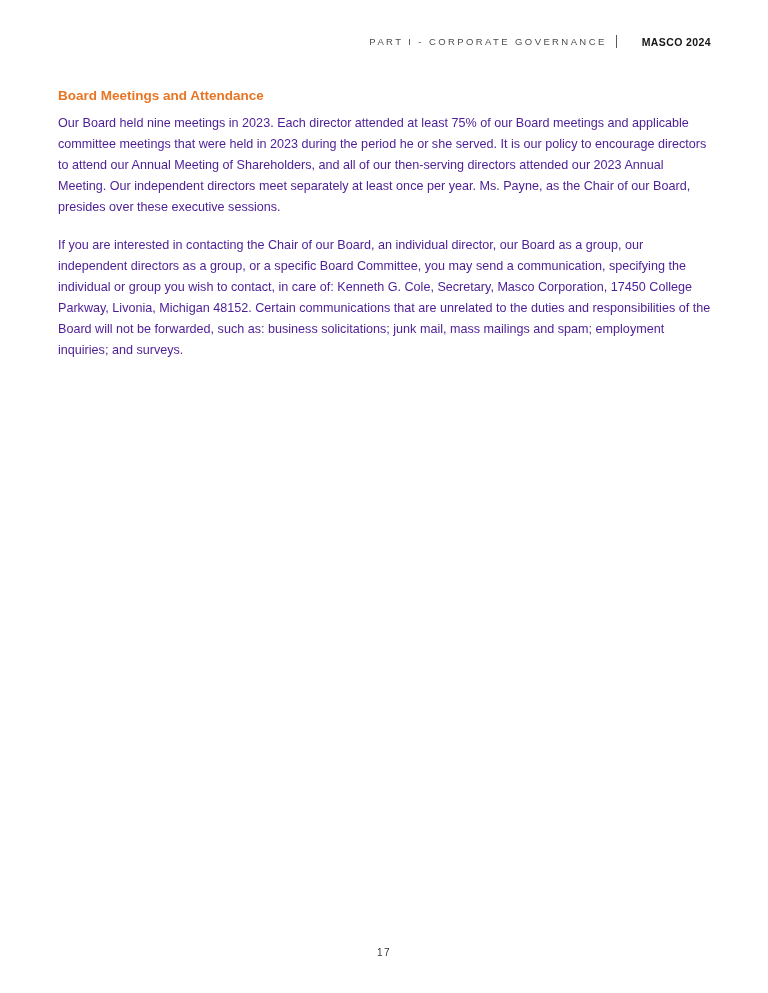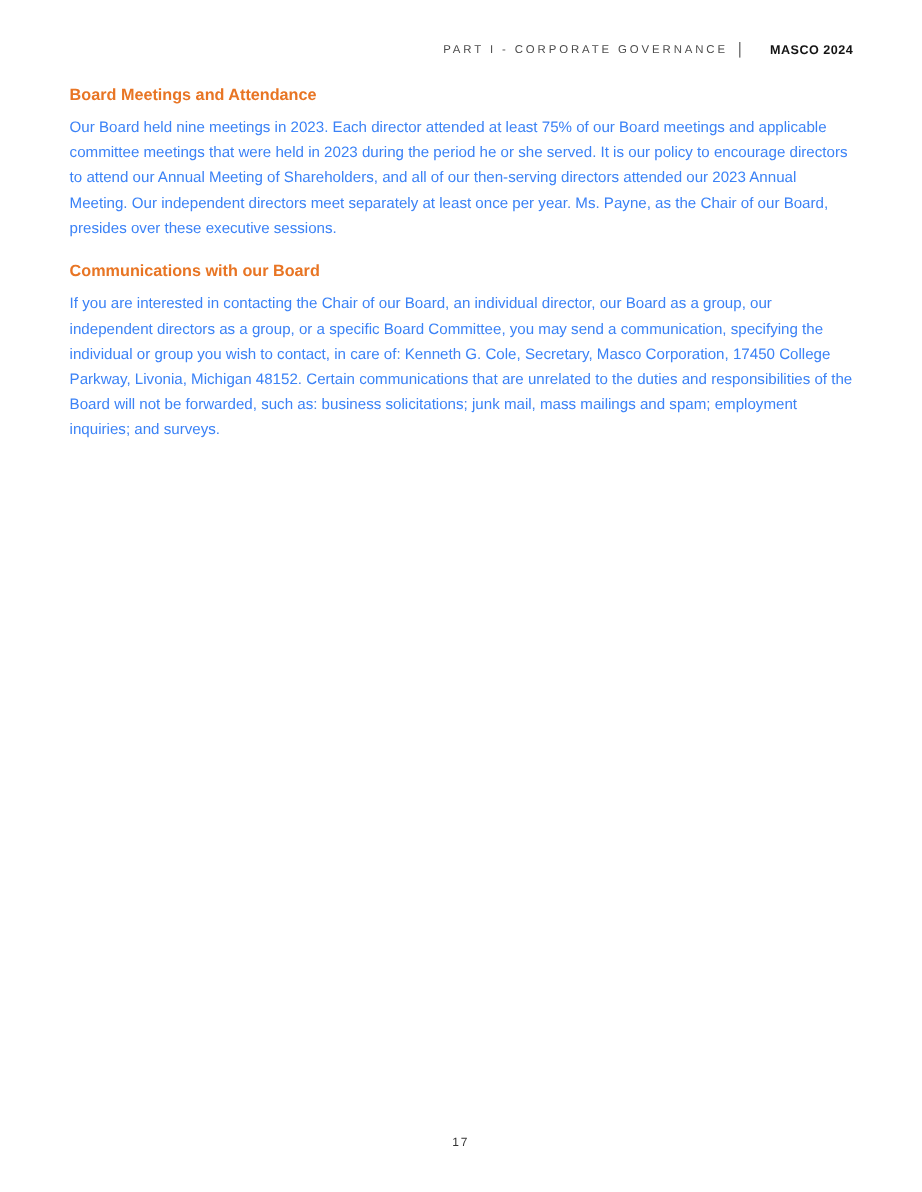--- a/index.html
+++ b/index.html
@@ -43,35 +43,35 @@
   .brand-label {
     font-size: 10.5px;
     font-weight: 700;
     color: #141414;
     letter-spacing: 0.4px;
     white-space: nowrap;
     margin-left: 16px;
   }
   .content {
     position: absolute;
-    top: 71px;
+    top: 88px;
     left: 58px;
     right: 57px;
   }
   .section-heading {
     font-size: 13.5px;
     font-weight: 700;
     color: #e87524;
     margin: 0 0 9px 0;
     line-height: 1.2;
   }
   .section-body {
     font-size: 12.6px;
     line-height: 21px;
-    color: #3b82f6;
+    color: #4c1d95;
     margin: 0;
   }
   .section + .section {
     margin-top: 17px;
   }
   .doc-footer {
     position: absolute;
     bottom: 33px;
     left: 0;
     right: 0;
@@ -95,21 +95,20 @@
   </header>
 
   <main class="content">
 
     <section class="section">
       <h2 class="section-heading">Board Meetings and Attendance</h2>
       <p class="section-body">Our Board held nine meetings in 2023. Each director attended at least 75% of our Board meetings and applicable committee meetings that were held in 2023 during the period he or she served. It is our policy to encourage directors to attend our Annual Meeting of Shareholders, and all of our then-serving directors attended our 2023 Annual Meeting. Our independent directors meet separately at least once per year. Ms. Payne, as the Chair of our Board, presides over these executive sessions.</p>
     </section>
 
     <section class="section">
-      <h2 class="section-heading">Communications with our Board</h2>
       <p class="section-body">If you are interested in contacting the Chair of our Board, an individual director, our Board as a group, our independent directors as a group, or a specific Board Committee, you may send a communication, specifying the individual or group you wish to contact, in care of: Kenneth G. Cole, Secretary, Masco Corporation, 17450 College Parkway, Livonia, Michigan 48152. Certain communications that are unrelated to the duties and responsibilities of the Board will not be forwarded, such as: business solicitations; junk mail, mass mailings and spam; employment inquiries; and surveys.</p>
     </section>
 
   </main>
 
   <footer class="doc-footer">
     <span class="page-number">17</span>
   </footer>
 
 </div>

